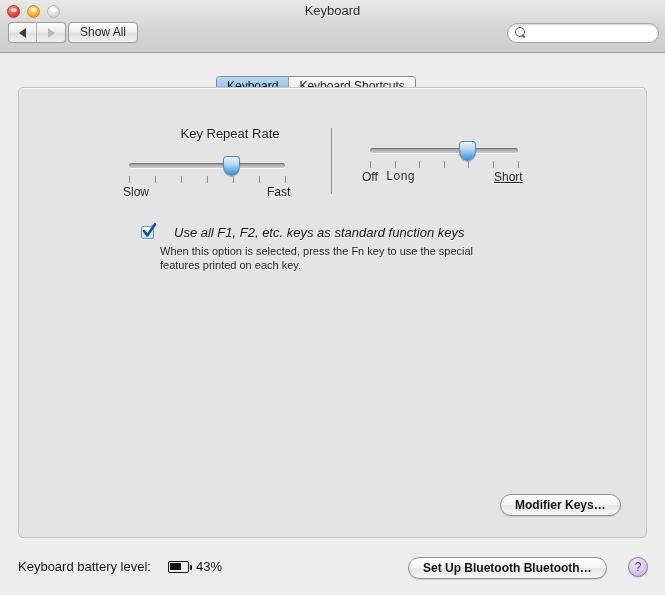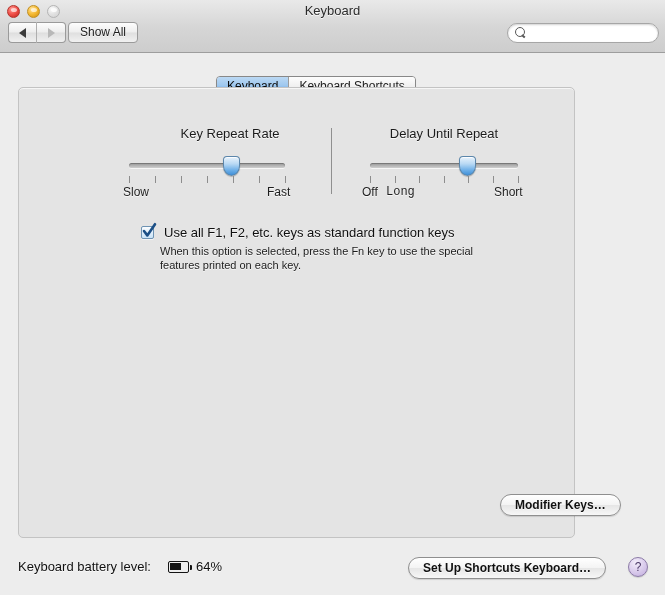--- a/index.html
+++ b/index.html
@@ -89,21 +89,21 @@
     background: linear-gradient(to bottom, #fdfdfd 0%, #f0f0f0 50%, #e2e2e2 52%, #f2f2f2 100%);
   }
   .tab + .tab { border-left: 1px solid #9b9b9b; }
   .tab.active {
     color: #0b0b0b;
     background: linear-gradient(to bottom, #bcd9f4 0%, #9cc6ee 48%, #8bbaea 52%, #b3d6f6 100%);
   }
 
   
   .panel {
-    position: absolute; left: 18px; top: 87px; width: 557px; height: 451px;
+    position: absolute; left: 18px; top: 87px; width: 629px; height: 451px;
     background: #e4e4e4; border: 1px solid #c3c3c3; border-radius: 5px;
     box-shadow: inset 0 1px 0 rgba(255,255,255,0.65);
   }
 
   
   .slider-group { position: absolute; }
   .slider-title {
     font-size: 13px; color: #1b1b1b; text-align: center;
     text-shadow: 0 1px 0 rgba(255,255,255,0.75);
   }
@@ -132,22 +132,23 @@
   
   .checkrow { position: absolute; display: flex; align-items: flex-start; }
   .cbox {
     position: relative; width: 13px; height: 13px; flex: 0 0 auto;
     background: linear-gradient(to bottom, #fbfdff 0%, #dfeefb 55%, #c9e3f8 100%);
     border: 1px solid #6e93b3; border-radius: 2px;
     box-shadow: 0 1px 0 rgba(255,255,255,0.6);
   }
   .cbox svg { position: absolute; left: -1px; top: -5px; }
   .cb-label {
-    font-size: 13px; color: #101010; margin-left: 10px; line-height: 14px;
-    text-shadow: 0 1px 0 rgba(255,255,255,0.7);
+    font-size: 13px; color: #101010; margin-left: 20px; line-height: 14px;
+    text-shadow: 0 1px 0 rgba(255,255,255,0.7);
+    font-style: italic;
   }
   .cb-help {
     position: absolute; font-size: 11px; color: #1c1c1c; line-height: 14px;
     text-shadow: 0 1px 0 rgba(255,255,255,0.7); width: 380px;
   }
 
   
   .pillbtn {
     position: absolute; height: 22px; padding: 0 14px;
     background: linear-gradient(to bottom, #ffffff 0%, #f4f4f4 48%, #e6e6e6 52%, #f7f7f7 100%);
@@ -236,36 +237,35 @@
           <span class="tick" style="left:104px;"></span>
           <span class="tick" style="left:130px;"></span>
           <span class="tick" style="left:156px;"></span>
         </div>
         <div class="endlabel" style="left:8px; top:30px;">Slow</div>
         <div class="endlabel" style="left:152px; top:30px;">Fast</div>
       </div>
     </div>
 
     <div class="slider-group" style="left:340px; top:38px; width:230px;">
-      <div class="slider-title" style="width:170px;">Delay Until Repeat</div>
       <div style="position:relative; height:46px; margin-top:14px;">
         <div class="track" style="left:11px; top:8px; width:148px;"></div>
         <div class="thumb" style="left:100px; top:1px;"></div>
         <div class="ticks" style="left:11px; top:21px; width:148px;">
           <span class="tick" style="left:0px;"></span>
           <span class="tick" style="left:25px;"></span>
           <span class="tick" style="left:49px;"></span>
           <span class="tick" style="left:74px;"></span>
           <span class="tick" style="left:98px;"></span>
           <span class="tick" style="left:123px;"></span>
           <span class="tick" style="left:148px;"></span>
         </div>
         <div class="endlabel" style="left:3px; top:30px;">Off</div>
         <div class="endlabel" style="left:27px; top:30px;font-family:Liberation Mono, monospace;">Long</div>
-        <div class="endlabel" style="left:135px; top:30px;">Short</div>
+        <div class="endlabel" style="left:135px; top:30px;text-decoration:underline;">Short</div>
       </div>
     </div>
 
     <div class="vdivider" style="left:312px; top:40px;"></div>
 
     <div class="checkrow" style="left:122px; top:138px;">
       <span class="cbox">
         <svg width="17" height="18" viewBox="0 0 17 18">
           <path d="M3 9 L6.3 13.4 L14 2.2" stroke="#1b4f86" stroke-width="2.6" fill="none" stroke-linecap="round" stroke-linejoin="round"></path>
         </svg>
@@ -277,18 +277,18 @@
 
 
     <div class="pillbtn" style="left:481px; top:406px;">Modifier Keys…</div>
   </div>
 
   <div class="battlabel">Keyboard battery level:</div>
   <div class="batt-icon">
     <span class="batt-fill" style="width:11px;"></span>
   </div>
   <span class="batt-nub"></span>
-  <div class="battpct">64%</div>
-
-  <div class="pillbtn" style="left:408px; top:557px;">Set Up Shortcuts Keyboard…</div>
+  <div class="battpct">43%</div>
+
+  <div class="pillbtn" style="left:408px; top:557px;">Set Up Bluetooth Bluetooth…</div>
   <div class="helpbtn">?</div>
 
 </div>
 
 </body></html>

